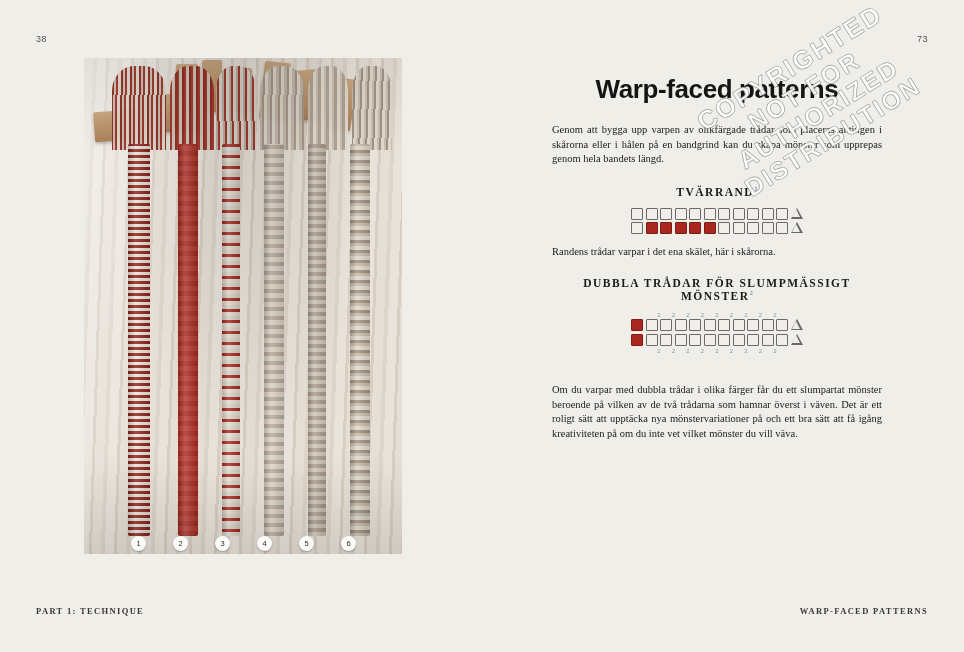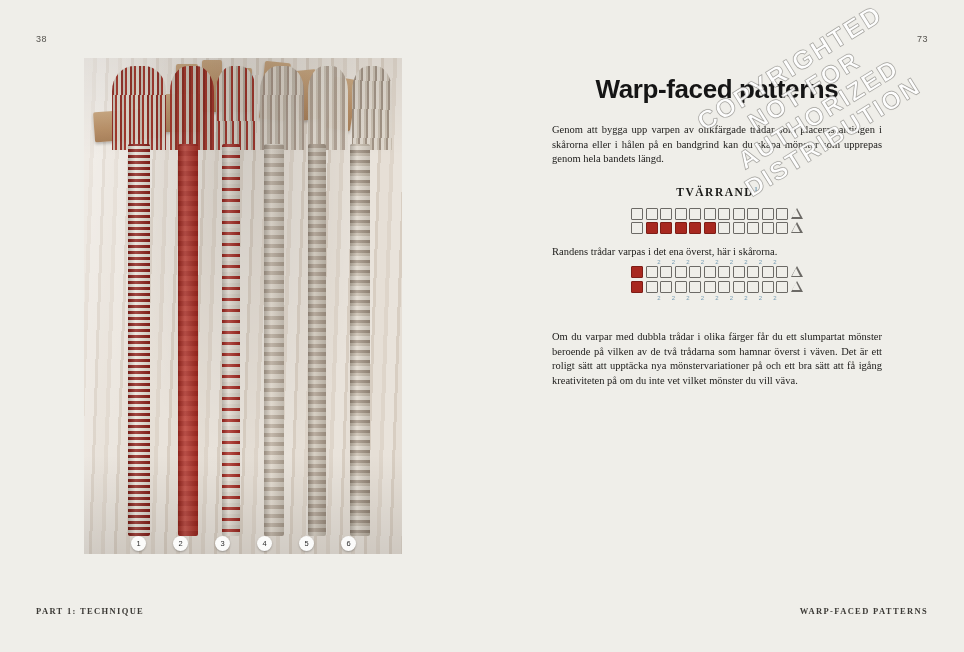--- a/index.html
+++ b/index.html
@@ -343,22 +343,25 @@
           <div class="cell red"></div>
           <div class="cell"></div>
           <div class="cell"></div>
           <div class="cell"></div>
           <div class="cell"></div>
           <div class="cell"></div>
           <div class="cell tri"></div>
         </div>
       </div>
 
-      <p class="caption">Randens trådar varpas i det ena överst, här i skårorna.</p>
-
+      <p class="caption">Randens trådar varpar i det ena skälet, här i skårorna.</p>
+
+      <h2 class="sub">
+        <span>DUBBLA TRÅDAR FÖR SLUMPMÄSSIGT MÖNSTER</span><sup>2</sup>
+      </h2>
 
       <div class="diagram">
         <div class="numrow">
           <span>2</span>
           <span>2</span>
           <span>2</span>
           <span>2</span>
           <span>2</span>
           <span>2</span>
           <span>2</span>

